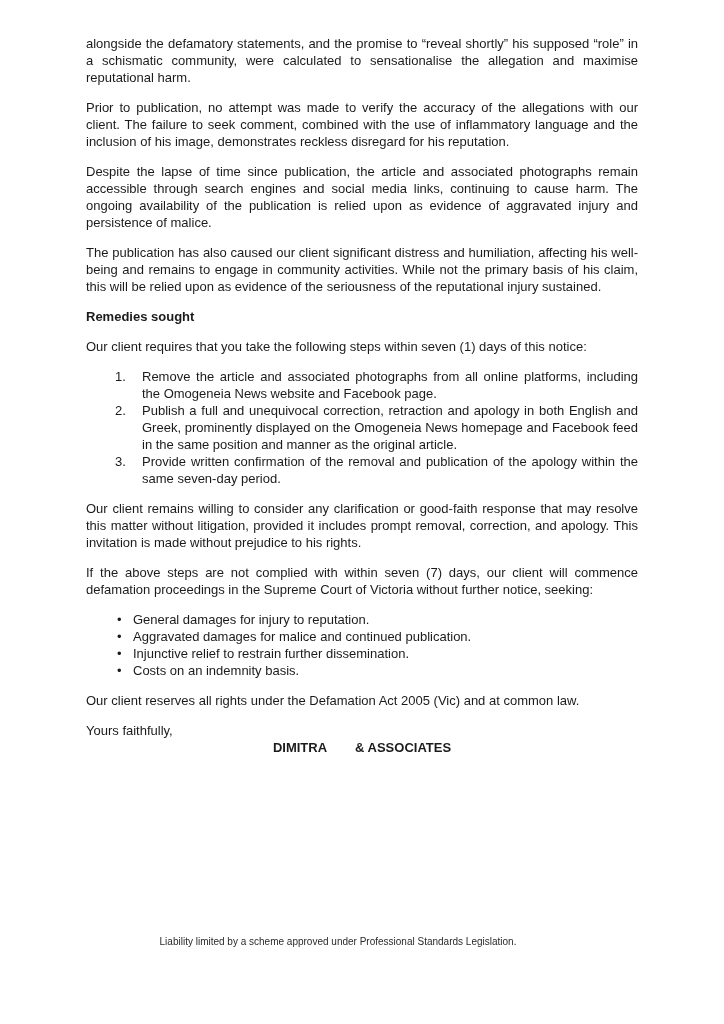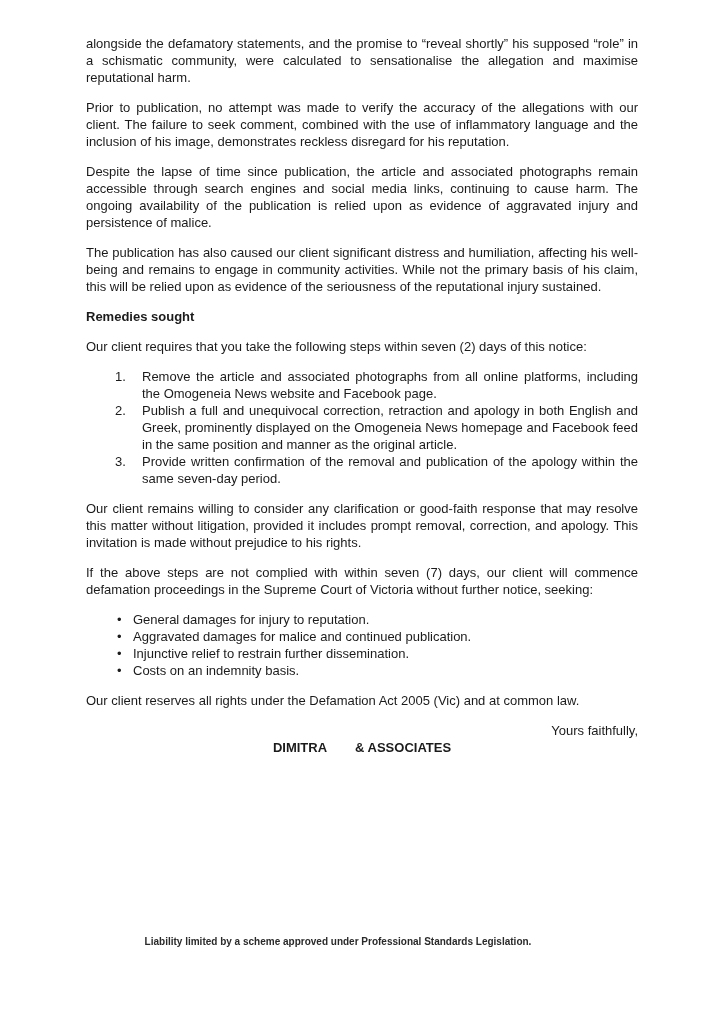--- a/index.html
+++ b/index.html
@@ -51,55 +51,54 @@
   }
   .uli .bullet {
     flex: 0 0 16px;
   }
   .li-text {
     flex: 1 1 auto;
     text-align: justify;
   }
   .valediction {
     margin: 0;
-    text-align: right;
+    text-align: left;
   }
   .firm-line {
     margin: 0;
     font-weight: bold;
     text-align: center;
   }
   .firm-name {
     margin-right: 28px;
   }
   .footer {
     position: absolute;
     left: 0;
     top: 936px;
     width: 676px;
     text-align: center;
     font-size: 10px;
     line-height: 12px;
     color: #2a2a2a;
-    font-weight: bold;
   }
 </style>
 </head>
 <body>
 
 <div class="page">
   <div class="content">
 
     <p class="para">alongside the defamatory statements, and the promise to “reveal shortly” his supposed “role” in a schismatic community, were calculated to sensationalise the allegation and maximise reputational harm.</p>
     <p class="para">Prior to publication, no attempt was made to verify the accuracy of the allegations with our client. The failure to seek comment, combined with the use of inflammatory language and the inclusion of his image, demonstrates reckless disregard for his reputation.</p>
     <p class="para">Despite the lapse of time since publication, the article and associated photographs remain accessible through search engines and social media links, continuing to cause harm. The ongoing availability of the publication is relied upon as evidence of aggravated injury and persistence of malice.</p>
     <p class="para">The publication has also caused our client significant distress and humiliation, affecting his well-being and remains to engage in community activities. While not the primary basis of his claim, this will be relied upon as evidence of the seriousness of the reputational injury sustained.</p>
 
     <h3 class="heading">Remedies sought</h3>
-    <p class="para">Our client requires that you take the following steps within seven (2) days of this notice:</p>
+    <p class="para">Our client requires that you take the following steps within seven (1) days of this notice:</p>
 
     <div class="olist">
       <div class="oli">
         <span class="num">1.</span>
         <span class="li-text">Remove the article and associated photographs from all online platforms, including the Omogeneia News website and Facebook page.</span>
       </div>
       <div class="oli">
         <span class="num">2.</span>
         <span class="li-text">Publish a full and unequivocal correction, retraction and apology in both English and Greek, prominently displayed on the Omogeneia News homepage and Facebook feed in the same position and manner as the original article.</span>
       </div>

